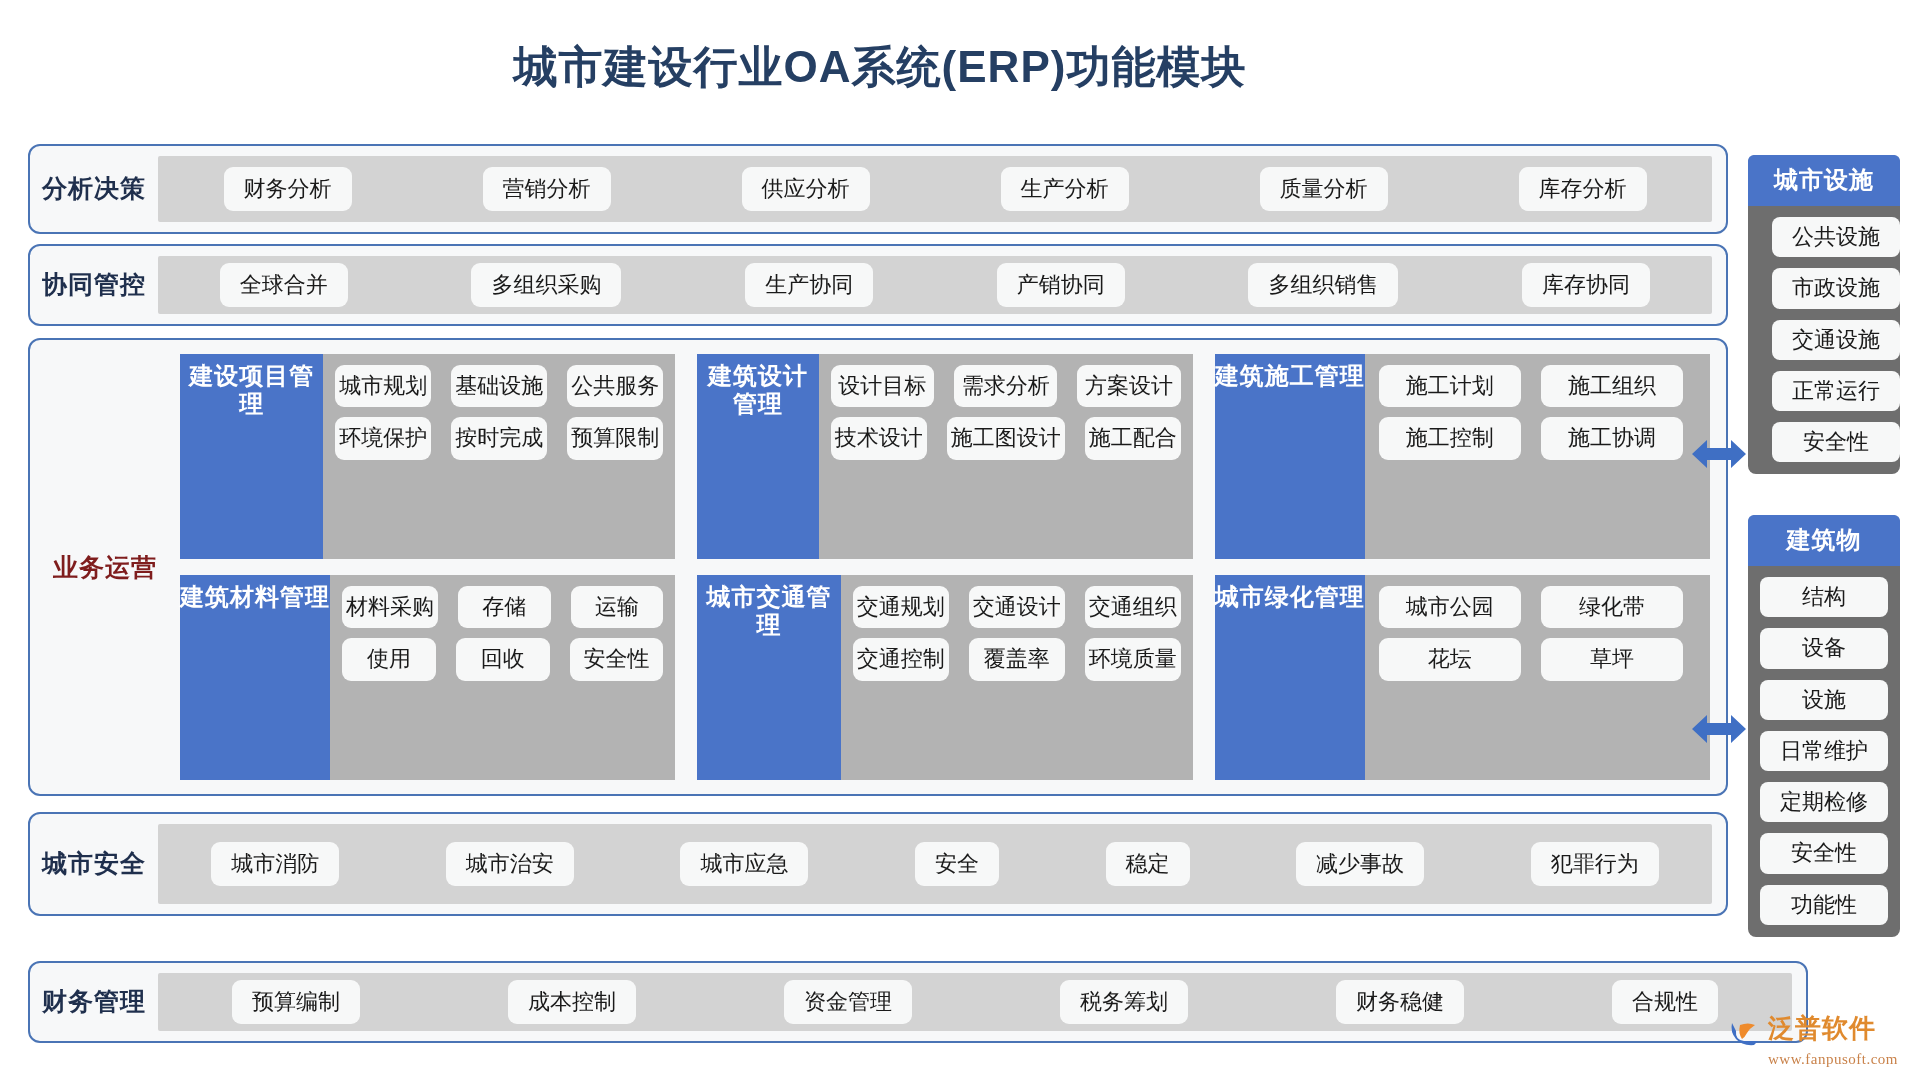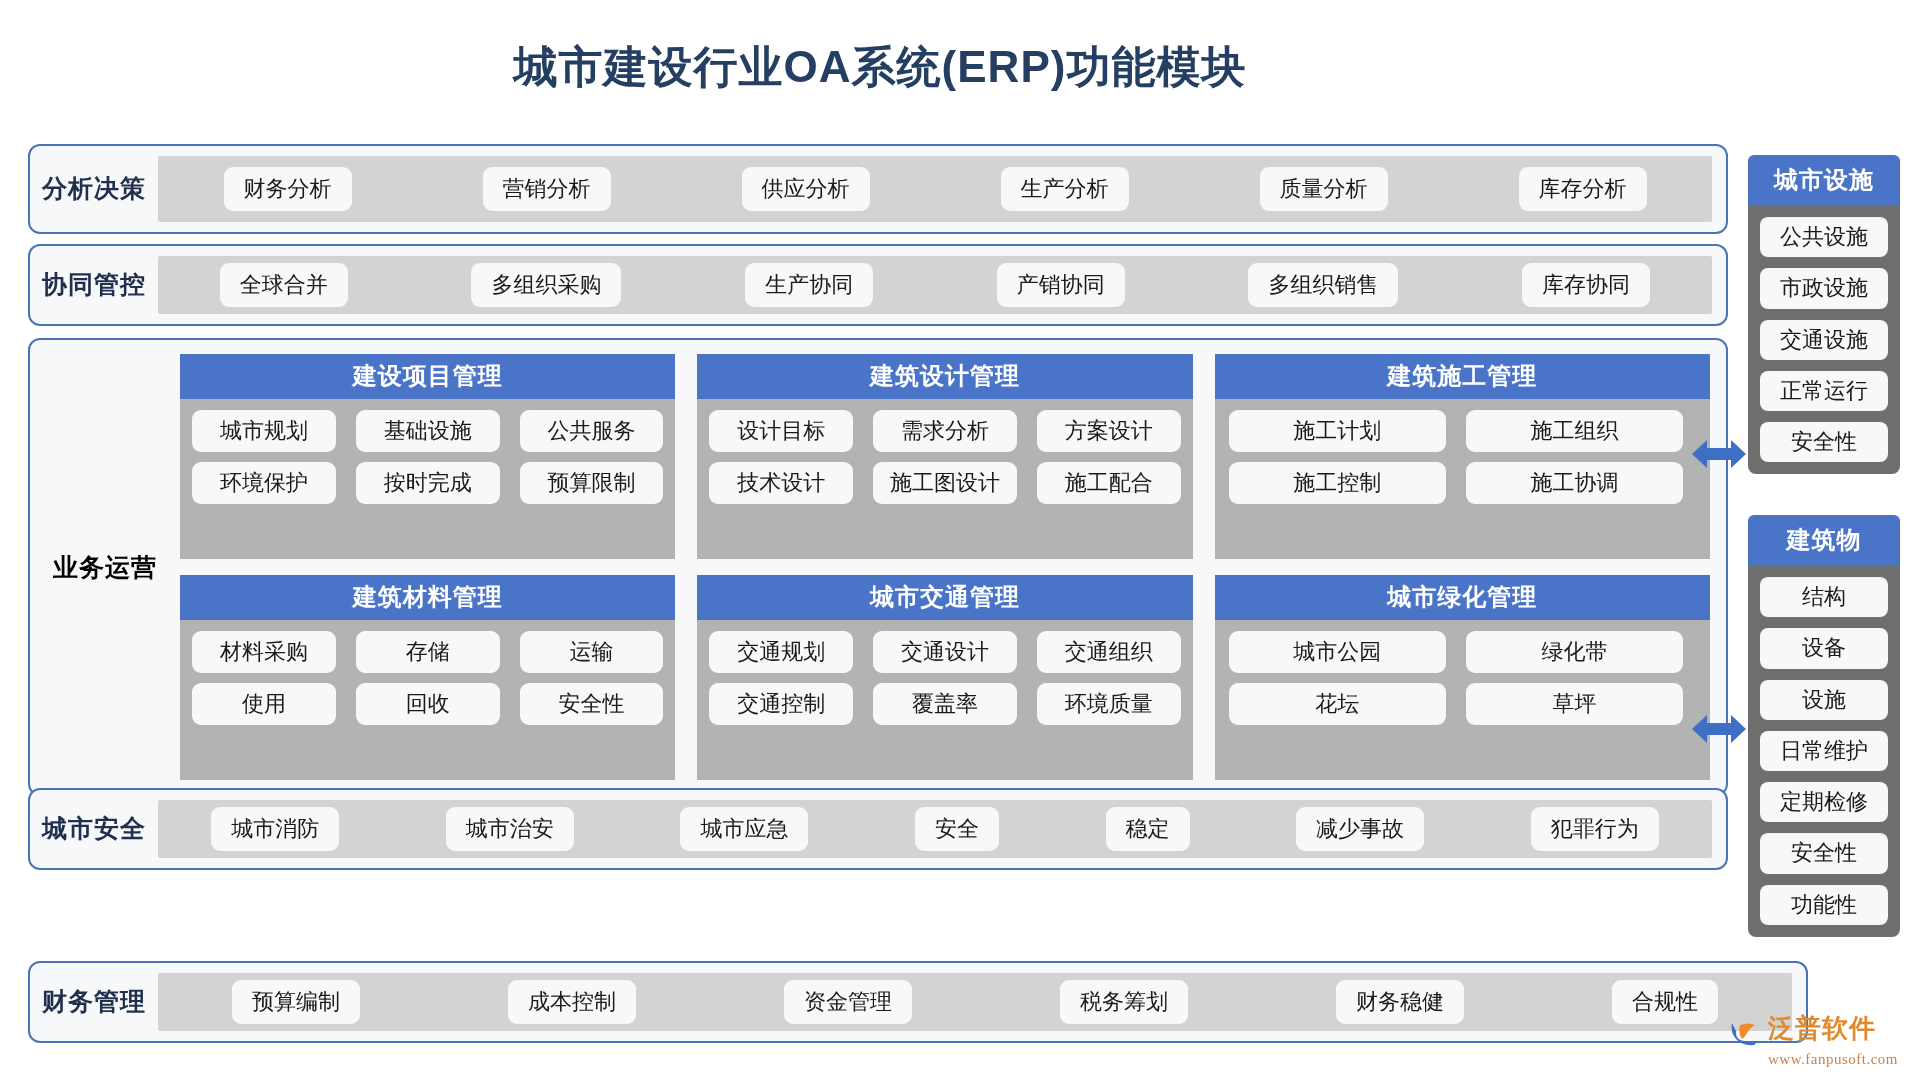--- a/index.html
+++ b/index.html
@@ -78,34 +78,34 @@
     position: absolute;
     left: 28px; top: 338px; width: 1700px; height: 458px;
     border: 2px solid #4a74b5;
     border-radius: 12px;
     background: #f7f8f9;
   }
   #biz-label {
     position: absolute;
     left: 0; top: 0; width: 150px; height: 100%;
     display: flex; align-items: center; justify-content: center;
-    font-size: 25px; font-weight: bold; color: #000000;
+    font-size: 25px; font-weight: bold; color: #7f1d1d;
     letter-spacing: 1px;
   }
   .biz-grid {
     position: absolute;
     left: 150px; top: 14px; right: 16px; bottom: 14px;
     display: grid;
     grid-template-columns: 1fr 1fr 1fr;
     grid-template-rows: 1fr 1fr;
     gap: 16px 22px;
   }
   .module {
     display: flex;
-    flex-direction: column;
+    flex-direction: row;
     background: transparent;
   }
   .module-head {
     background: #4a74c8;
     color: #ffffff;
     font-size: 24px;
     font-weight: bold;
     letter-spacing: 1px;
     text-align: center;
     padding: 8px 0 9px;
@@ -129,21 +129,21 @@
     flex: 1 1 0;
     font-size: 22px;
     padding: 8px 4px;
     background: #f7f8f8;
     border-radius: 9px;
   }
   
   .module.narrow .module-body { padding-left: 14px; padding-right: 27px; }
 
   
-  #row-safety  { left: 28px; top: 788px; width: 1700px; height: 82px; }
+  #row-safety  { left: 28px; top: 812px; width: 1700px; height: 104px; }
   #row-finance { left: 28px; top: 961px; width: 1780px; height: 82px; }
 
   
   .side-panel {
     position: absolute;
     background: #6e6e6e;
     border-radius: 8px;
     padding: 0 0 12px 0;
     width: 152px;
     display: flex;
@@ -165,21 +165,21 @@
     width: 128px;
     margin-top: 11px;
     background: #f7f8f8;
     border-radius: 8px;
     font-size: 22px;
     color: #1a1a1a;
     text-align: center;
     padding: 7px 0 8px;
     line-height: 1.15;
   }
-  #panel-city   { left: 1748px; top: 155px; }
+  #panel-city   { left: 1748px; top: 155px; align-items: flex-end; }
   #panel-build  { left: 1748px; top: 515px; }
 
   
   .dbl-arrow {
     position: absolute;
     width: 54px; height: 34px;
   }
 
   
   #logo {

